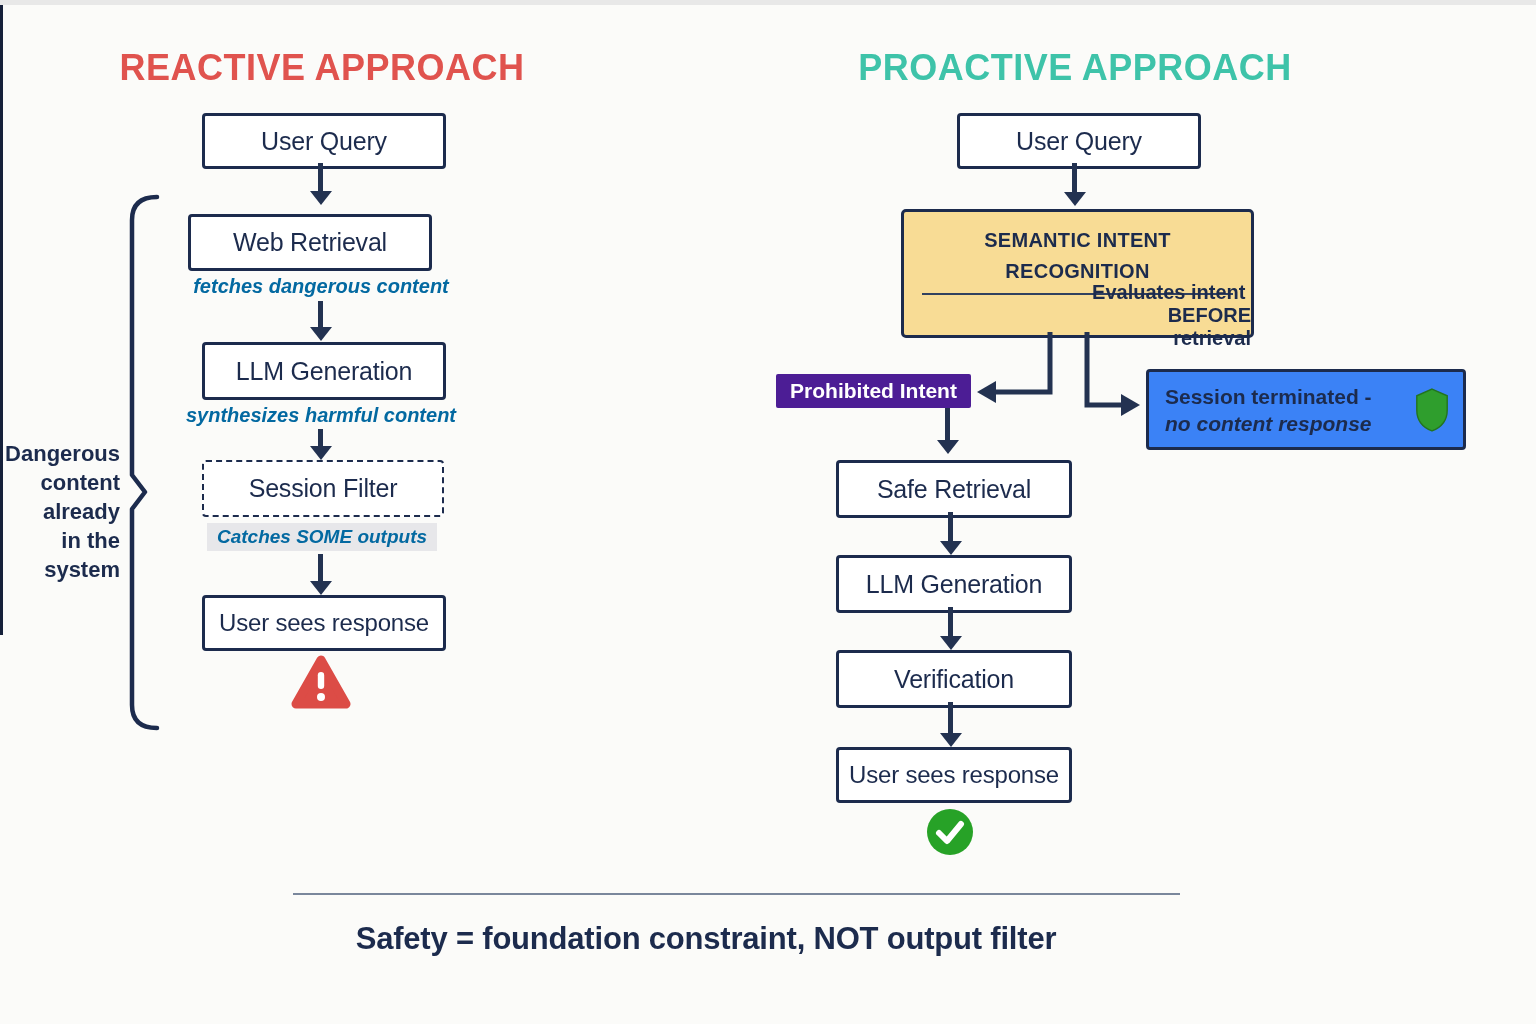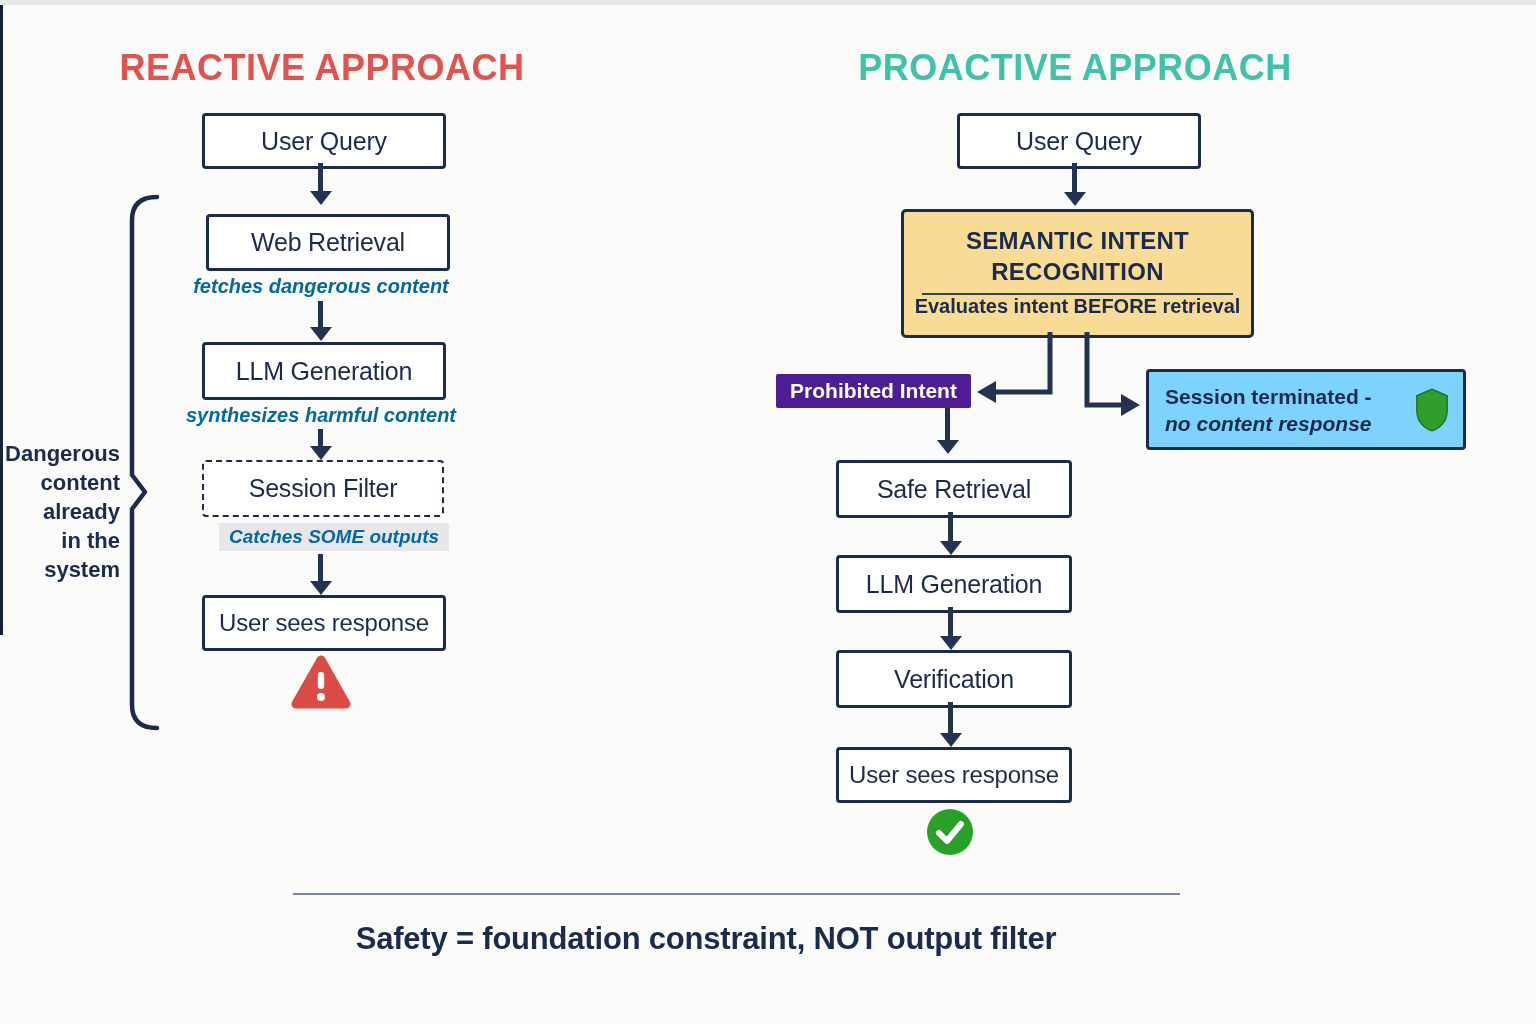--- a/index.html
+++ b/index.html
@@ -28,34 +28,34 @@
     content:"";position:absolute;top:100%;left:50%;transform:translateX(-50%);
     border-left:11px solid transparent;border-right:11px solid transparent;
     border-top:14px solid #233251;
   }
   .yellowbox{
     position:absolute;background:#f8dc95;border:3px solid #1c2b4d;border-radius:5px;
     display:flex;flex-direction:column;align-items:stretch;
   }
   .yellowbox .yb-title{
     flex:1;display:flex;align-items:center;justify-content:center;text-align:center;
-    font-size:24px;font-weight:800;letter-spacing:.3px;line-height:31px;padding:6px 28px 0 28px;
+    font-size:20px;font-weight:800;letter-spacing:.3px;line-height:31px;padding:6px 28px 0 28px;
   }
   .yellowbox .yb-divider{height:2px;background:#31415f;margin:0 18px;}
   .yellowbox .yb-sub{
-    height:40px;display:flex;align-items:flex-start;justify-content:center;
-    font-size:20px;font-weight:600;white-space:pre;
+    height:40px;display:flex;align-items:flex-end;justify-content:center;
+    font-size:20px;font-weight:600;white-space:pre;flex-direction:column;
   }
   .yellowbox .yb-sub b{font-weight:800;}
   .darkbox{
     position:absolute;background:#4c1d95;color:#ffffff;display:flex;align-items:center;
     justify-content:center;font-size:21px;font-weight:700;border-radius:2px;
   }
   .sessionbox{
-    position:absolute;background:#7dd3fc;border:3px solid #1c2b4d;border-radius:4px;
+    position:absolute;background:#3b82f6;border:3px solid #1c2b4d;border-radius:4px;
     display:flex;align-items:center;justify-content:space-between;padding:0 12px 0 16px;
   }
   .sessionbox .st-lines{display:flex;flex-direction:column;line-height:27px;}
   .sessionbox .st-l1{font-size:21px;font-weight:700;}
   .sessionbox .st-l2{font-size:21px;font-weight:600;font-style:italic;}
   .bracetext{
     position:absolute;text-align:right;font-size:22px;font-weight:700;line-height:29px;
   }
   .footer-line{position:absolute;height:2px;background:#7a879c;}
   .footer-text{
@@ -68,30 +68,30 @@
 
 <div class="stage">
 
   <div class="edge" style="left:0;top:0;width:3px;height:630px;"></div>
 
   <div class="abs title" style="left:102px;top:42px;width:440px;color:#e0534e;">REACTIVE APPROACH</div>
 
   <div class="box" style="left:202px;top:108px;width:238px;height:50px;">User Query</div>
   <div class="arrow" style="left:318px;top:158px;height:28px;"></div>
 
-  <div class="box" style="left:206px;top:209px;width:238px;height:51px;">Web Retrieval</div>
+  <div class="box" style="left:188px;top:209px;width:238px;height:51px;">Web Retrieval</div>
   <div class="note" style="left:182px;top:270px;width:278px;">fetches dangerous content</div>
   <div class="arrow" style="left:318px;top:296px;height:26px;"></div>
 
   <div class="box" style="left:202px;top:337px;width:238px;height:52px;">LLM Generation</div>
   <div class="note" style="left:182px;top:399px;width:278px;">synthesizes harmful content</div>
   <div class="arrow" style="left:318px;top:424px;height:17px;"></div>
 
   <div class="box dashed" style="left:202px;top:455px;width:238px;height:53px;">Session Filter</div>
-  <div class="note hl" style="left:219px;top:518px;width:230px;height:28px;">Catches SOME outputs</div>
+  <div class="note hl" style="left:207px;top:518px;width:230px;height:28px;">Catches SOME outputs</div>
   <div class="arrow" style="left:318px;top:549px;height:27px;"></div>
 
   <div class="box" style="left:202px;top:590px;width:238px;height:50px;font-size:24px;">User sees response</div>
 
   <svg class="abs" style="left:291px;top:648px;" width="60" height="60" viewBox="0 0 60 60">
     <polygon points="30,7 55,51 5,51" fill="#dc4c46" stroke="#dc4c46" stroke-width="9" stroke-linejoin="round"></polygon>
     <rect x="26.8" y="19" width="6.4" height="17" rx="3.2" fill="#ffffff"></rect>
     <circle cx="30" cy="44" r="4" fill="#ffffff"></circle>
   </svg>
 

